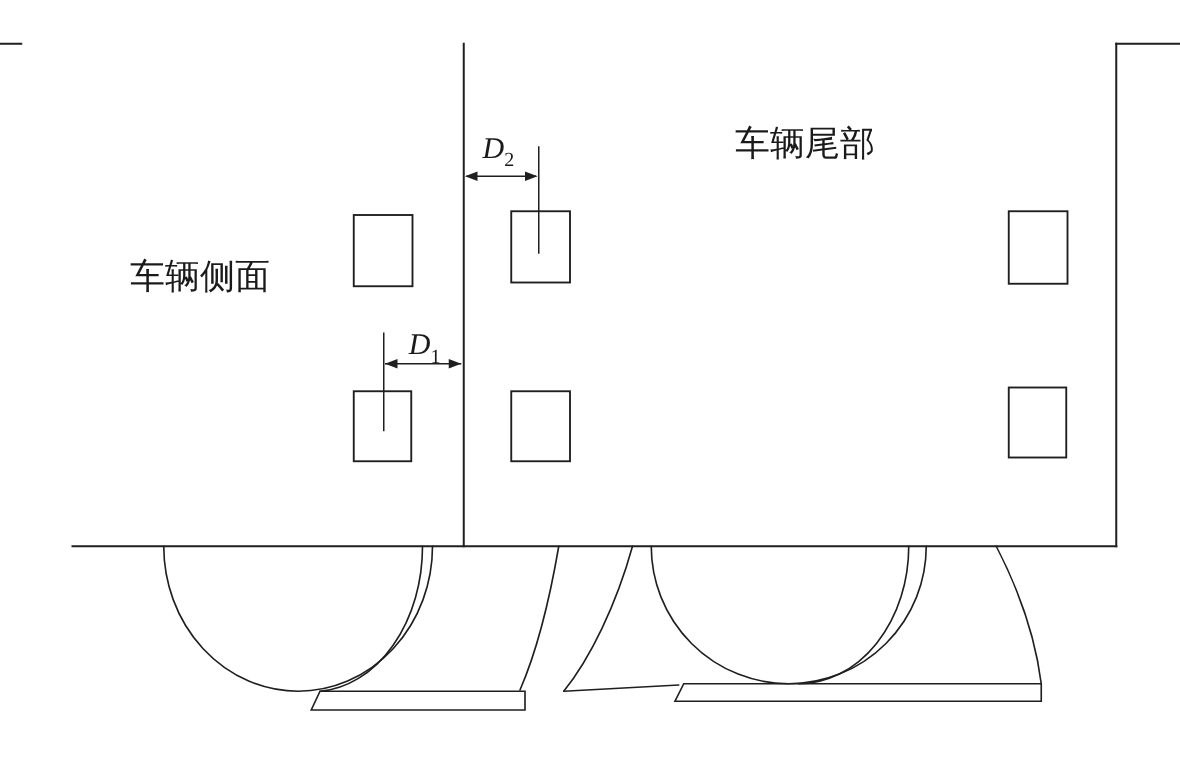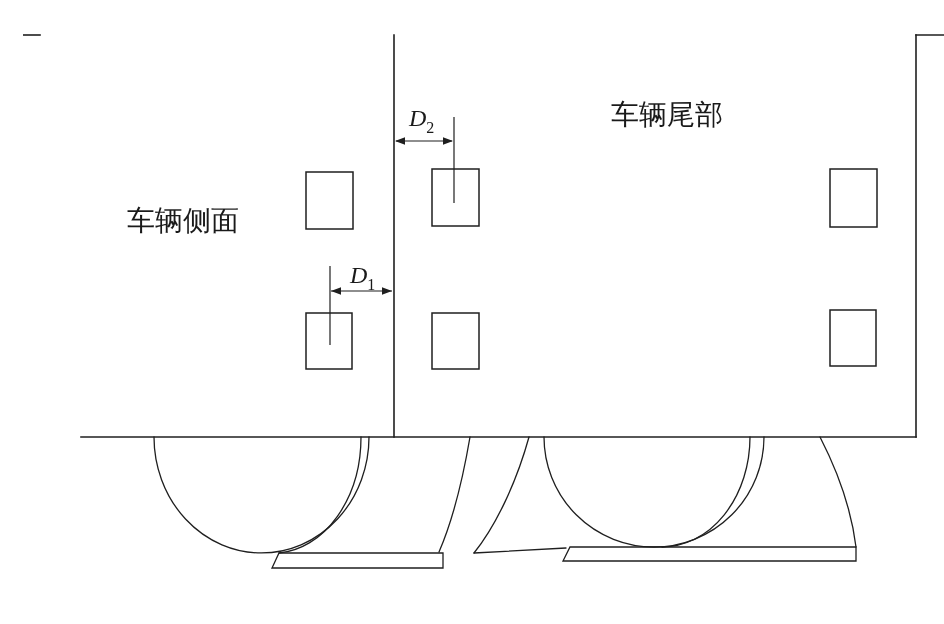--- a/index.html
+++ b/index.html
@@ -8,21 +8,20 @@
     width: 944px;
     height: 624px;
     background: #ffffff;
     overflow: hidden;
   }
   .stage {
     position: relative;
     width: 856px;
     height: 624px;
     font-family: "Liberation Serif", "DejaVu Serif", serif;
-    margin-left: 23px;
   }
   svg { display: block; }
   .cjk {
     font-size: 28px;
     fill: #1a1a1a;
     font-family: "Liberation Serif", "DejaVu Serif", serif;
   }
   .dimlabel {
     font-size: 24px;
     fill: #1a1a1a;

